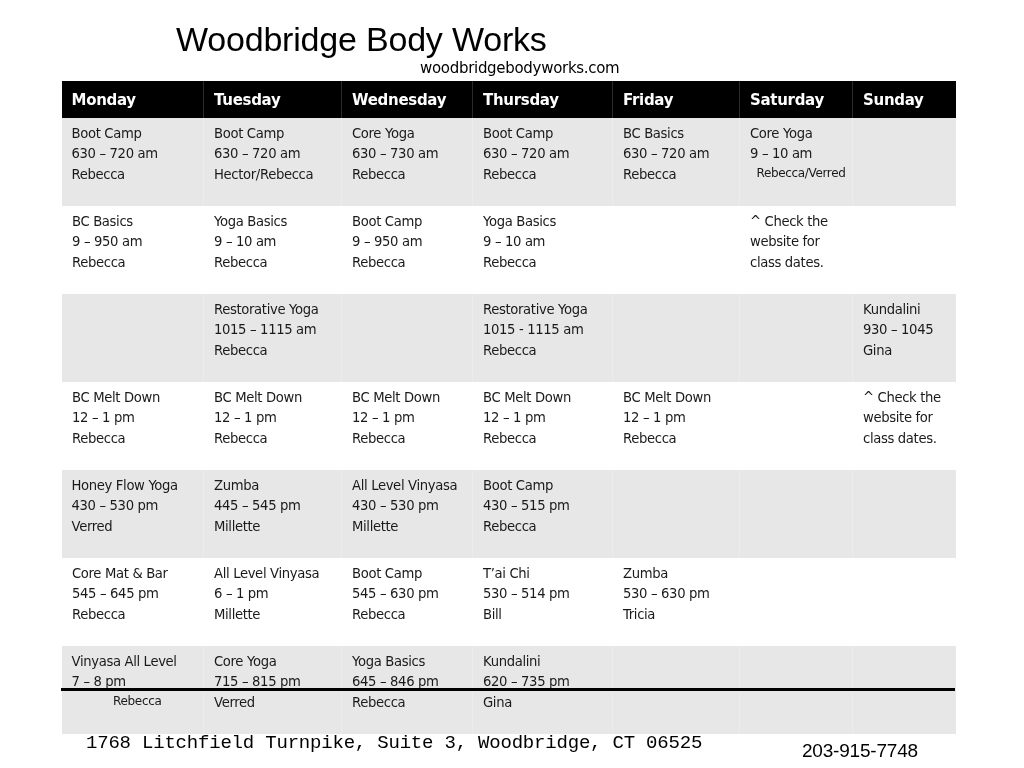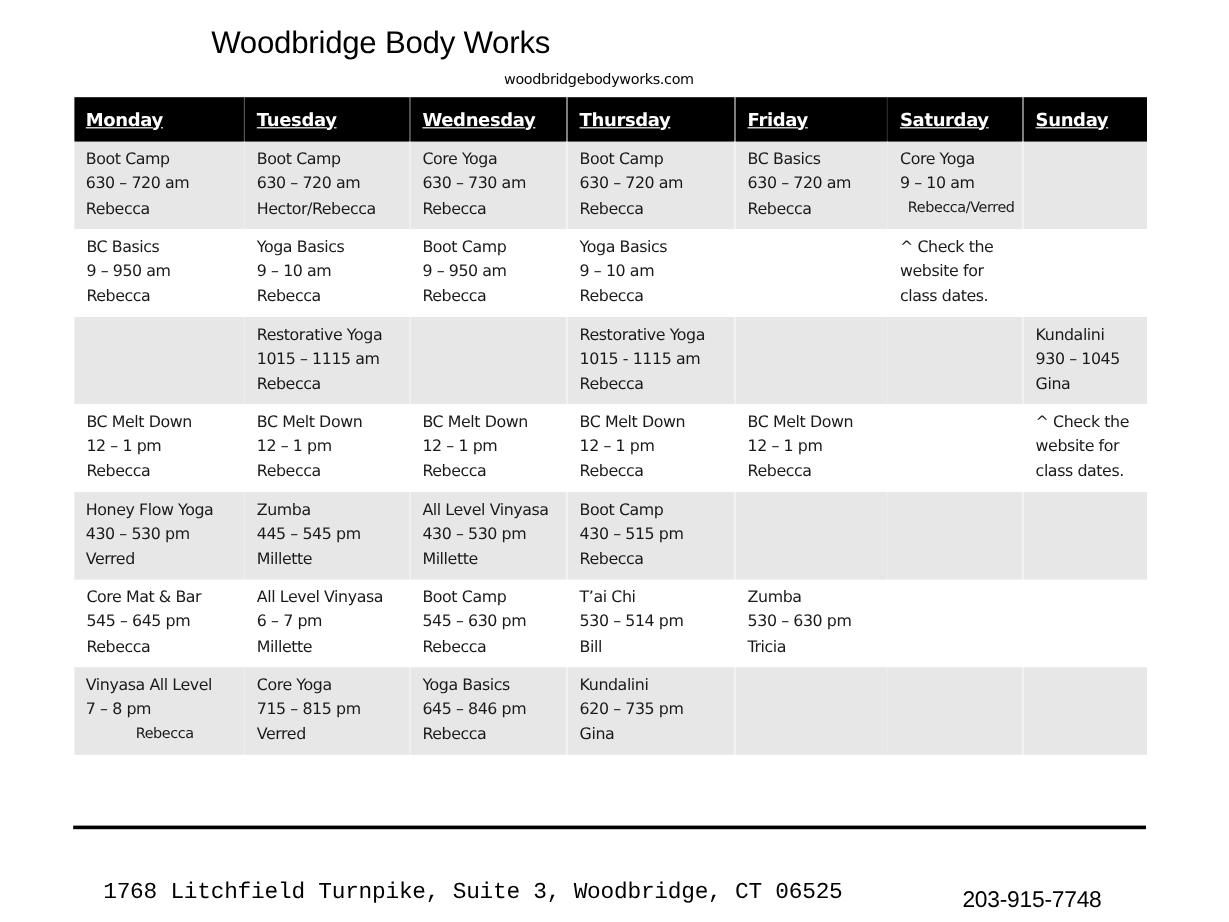--- a/index.html
+++ b/index.html
@@ -13,31 +13,31 @@
       position: relative;
       overflow: hidden;
       font-family: "Liberation Sans", sans-serif;
       color: #111;
     }
     .title {
       position: absolute;
       left: 176px;
       top: 20px;
       font-family: "Liberation Sans", sans-serif;
-      font-size: 26px;
+      font-size: 34px;
       color: #000;
       letter-spacing: -0.2px;
       white-space: nowrap;
     }
     .website {
       position: absolute;
       left: 420px;
       top: 59px;
       font-family: "DejaVu Sans", sans-serif;
-      font-size: 12px;
+      font-size: 15px;
       color: #000;
       white-space: nowrap;
       letter-spacing: -0.3px;
     }
     .schedule {
       position: absolute;
       left: 61px;
       top: 81px;
       width: 894px;
       border-collapse: collapse;
@@ -49,25 +49,24 @@
       height: 37px;
       text-align: left;
       font-family: "DejaVu Sans", sans-serif;
       font-weight: bold;
       font-size: 15px;
       padding: 0 0 0 10px;
       border-left: 1px solid #2a2a2a;
       letter-spacing: -0.3px;
       white-space: nowrap;
       overflow: hidden;
-      text-decoration: underline;
     }
     .schedule th:first-child { border-left: none; }
     .schedule td {
-      height: 73px;
+      height: 88px;
       vertical-align: top;
       padding: 6px 0 0 10px;
       font-family: "DejaVu Sans", sans-serif;
       font-size: 13.2px;
       line-height: 20.4px;
       color: #1a1a1a;
       border-left: 1px solid transparent;
       white-space: nowrap;
       overflow: hidden;
       letter-spacing: -0.35px;
@@ -294,21 +293,21 @@
     </tr>
 
     <tr class="plain">
       <td>
           <span class="cell-line">Core Mat &amp; Bar</span>
           <span class="cell-line">545 – 645 pm</span>
           <span class="cell-line">Rebecca</span>
         </td>
       <td>
           <span class="cell-line">All Level Vinyasa</span>
-          <span class="cell-line">6 – 7 pm</span>
+          <span class="cell-line">6 – 1 pm</span>
           <span class="cell-line">Millette</span>
         </td>
       <td>
           <span class="cell-line">Boot Camp</span>
           <span class="cell-line">545 – 630 pm</span>
           <span class="cell-line">Rebecca</span>
         </td>
       <td>
           <span class="cell-line">T’ai Chi</span>
           <span class="cell-line">530 – 514 pm</span>

